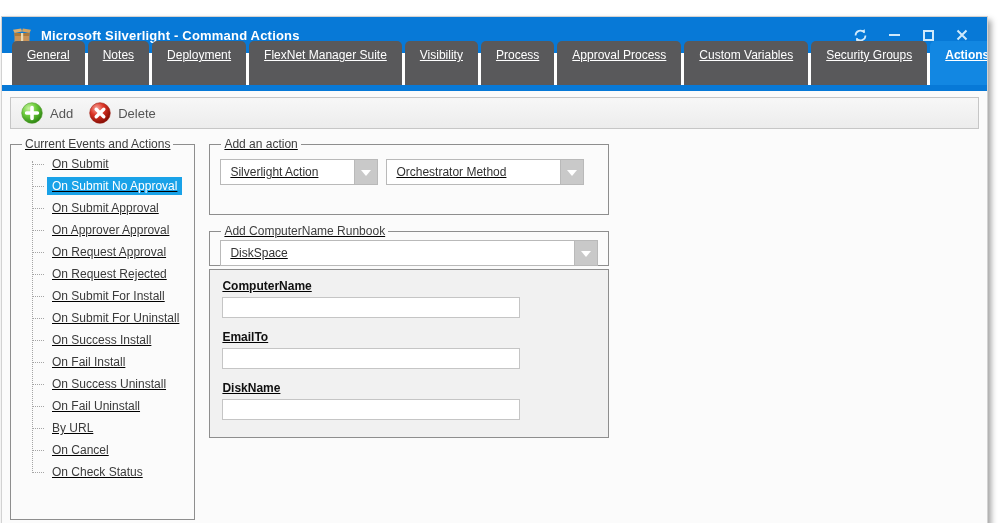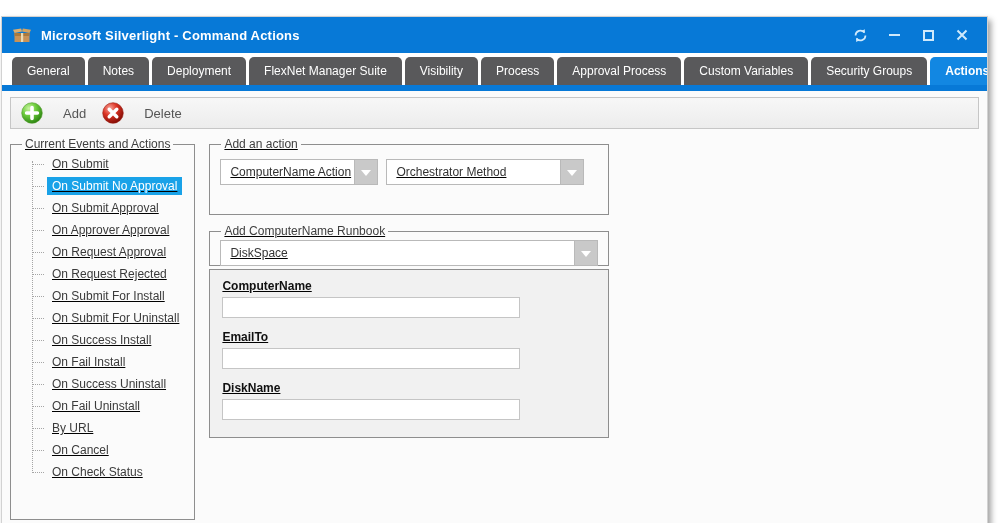--- a/index.html
+++ b/index.html
@@ -36,41 +36,41 @@
   .min-glyph { width: 11px; height: 2px; background: #cfe9fb; }
   .max-glyph { width: 11px; height: 11px; border: 2px solid #cfe9fb; }
 
   
   .tabstrip {
     height: 32px; background: #ffffff;
     display: flex; align-items: flex-end;
     padding: 0 4px 0 10px; gap: 3px;
   }
   .tab {
-    height: 28px; line-height: 28px;
+    height: 44px; line-height: 28px;
     background: #59595b; color: #fff;
     font-size: 12px; padding: 0 15px;
     border-radius: 5px 5px 0 0;
-    white-space: nowrap; cursor: default;
+    white-space: nowrap; cursor: default; text-decoration: underline;
   }
   .tab.active { background: #1287e2; font-weight: bold; }
   .blueband { height: 6px; background: #0779d7; }
 
   
   .content { padding: 4px 8px 0 8px; }
 
   .toolbar {
     height: 32px;
     border: 1px solid #c6c6c6;
     background: linear-gradient(#f7f7f7, #ececec);
     display: flex; align-items: center;
     padding: 0 10px; gap: 16px;
     margin-top: 2px;
   }
-  .tool-btn { display: flex; align-items: center; gap: 20px; cursor: default; }
+  .tool-btn { display: flex; align-items: center; gap: 7px; cursor: default; }
   .tool-btn .orb { width: 22px; height: 22px; }
   .tool-label { font-size: 13px; color: #555; }
 
   .main { display: flex; margin-top: 8px; gap: 14px; text-decoration: underline; }
 
   fieldset {
     border: 1px solid #8e8e8e;
     padding: 0 10px;
     background: transparent;
   }
@@ -244,21 +244,21 @@
           <li><span class="lbl">On Check Status</span></li>
         </ul>
       </fieldset>
 
       <div class="right-col">
 
         <fieldset class="fs-action">
           <legend>Add an action</legend>
           <div class="combo-row">
             <div class="combo">
-              <div class="combo-text w-action">ComputerName Action</div>
+              <div class="combo-text w-action">Silverlight Action</div>
               <div class="combo-arrow"></div>
             </div>
             <div class="combo">
               <div class="combo-text w-method">Orchestrator Method</div>
               <div class="combo-arrow"></div>
             </div>
           </div>
         </fieldset>
 
         <fieldset class="fs-runbook">

